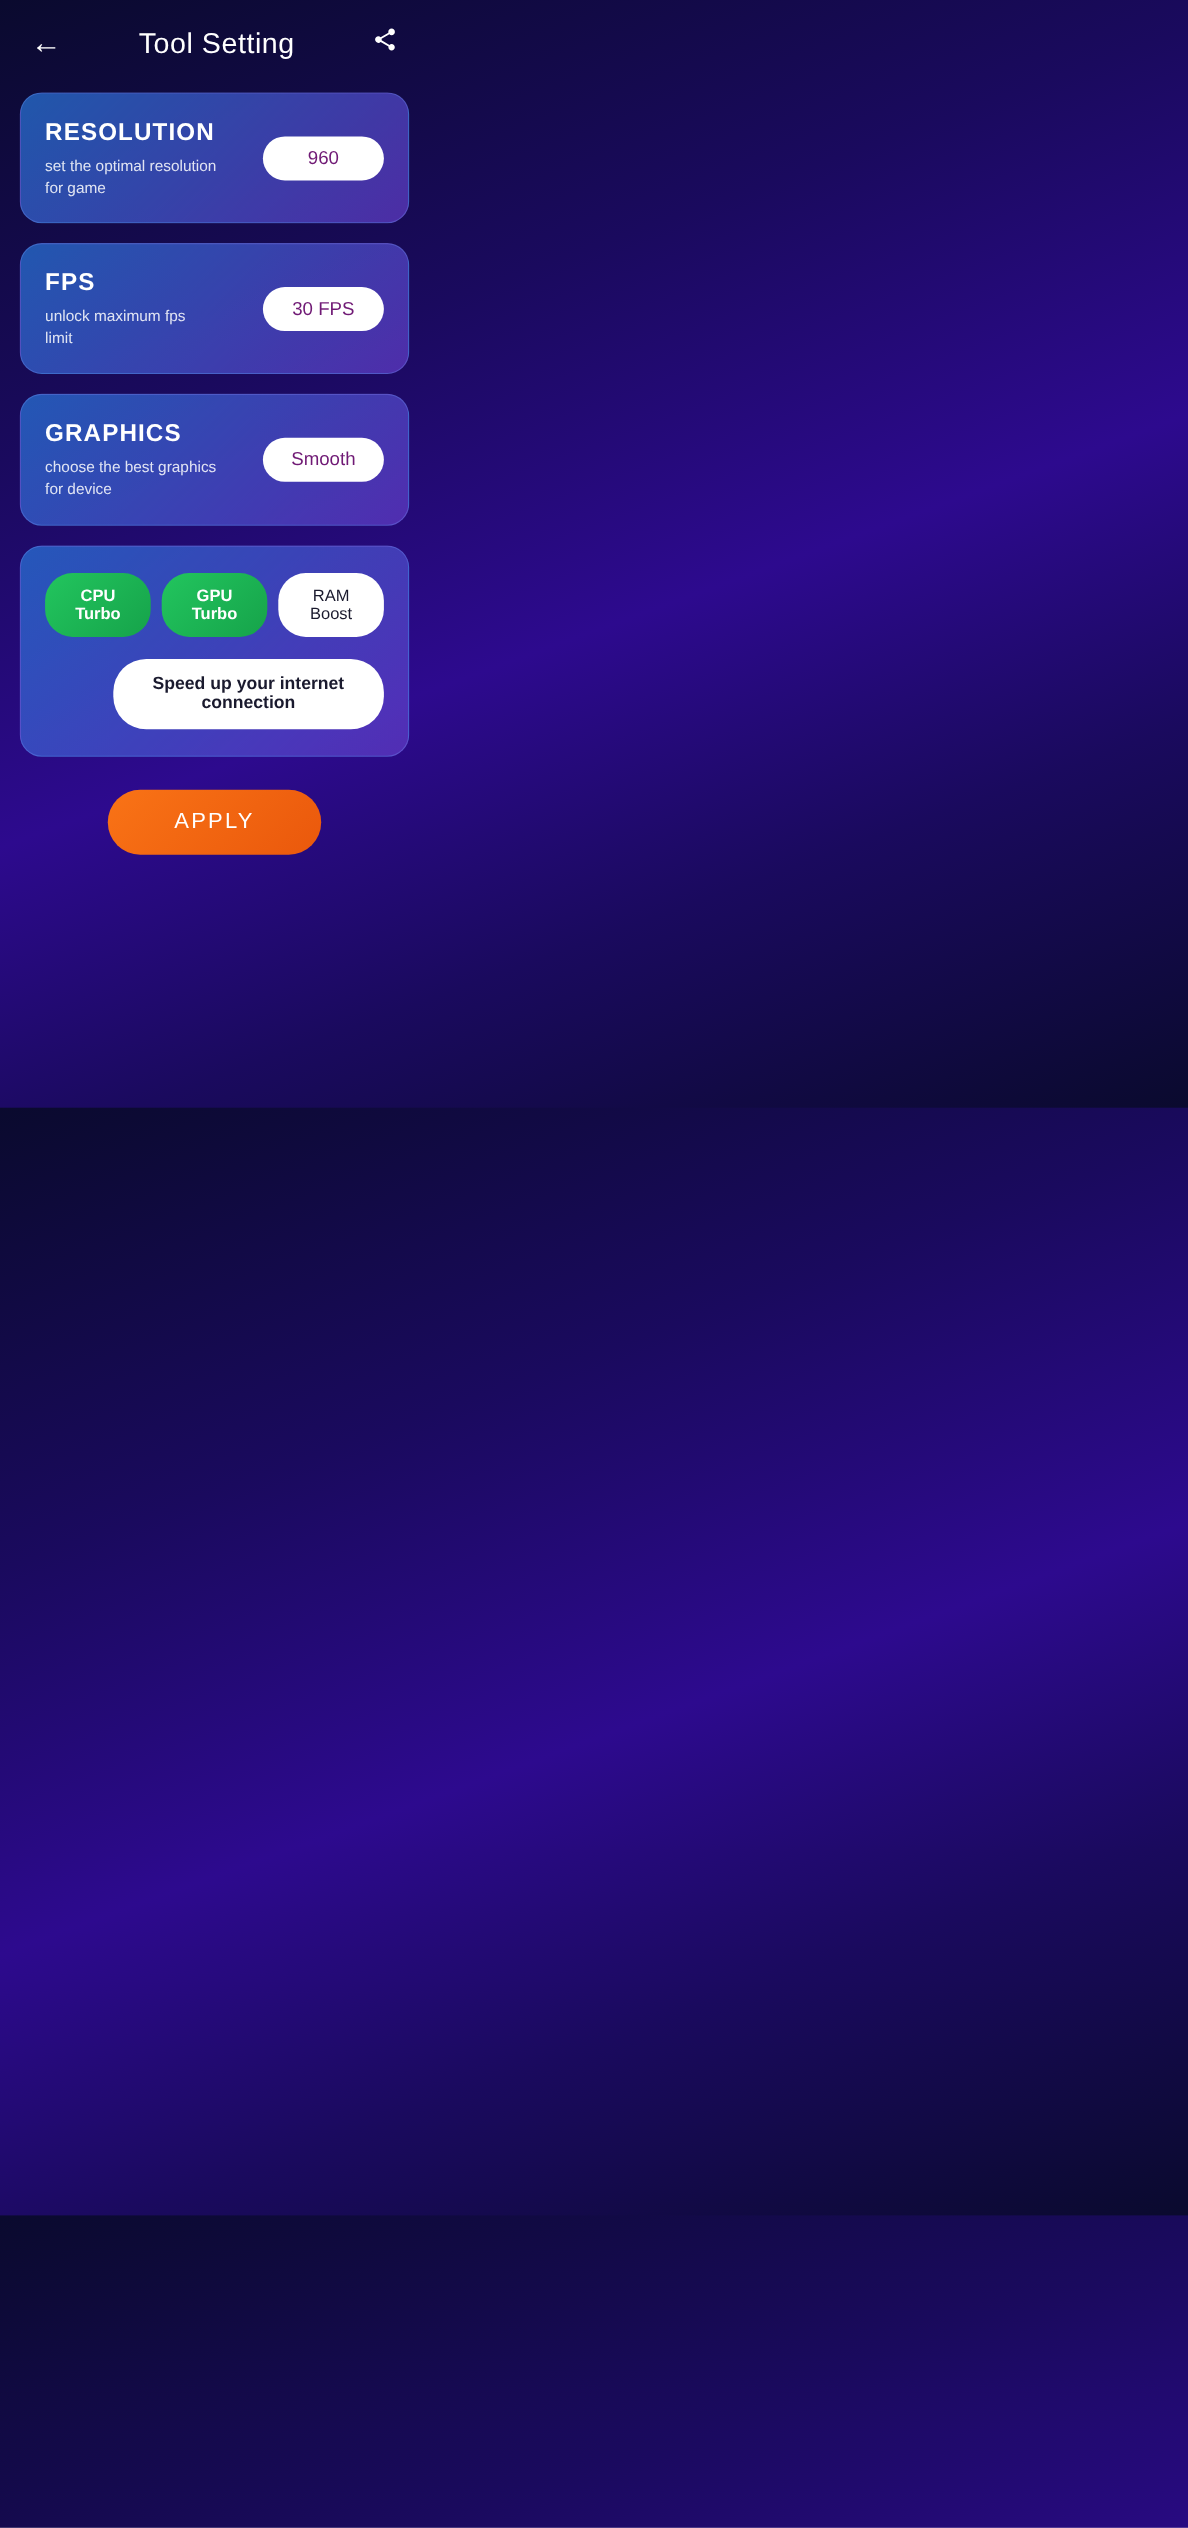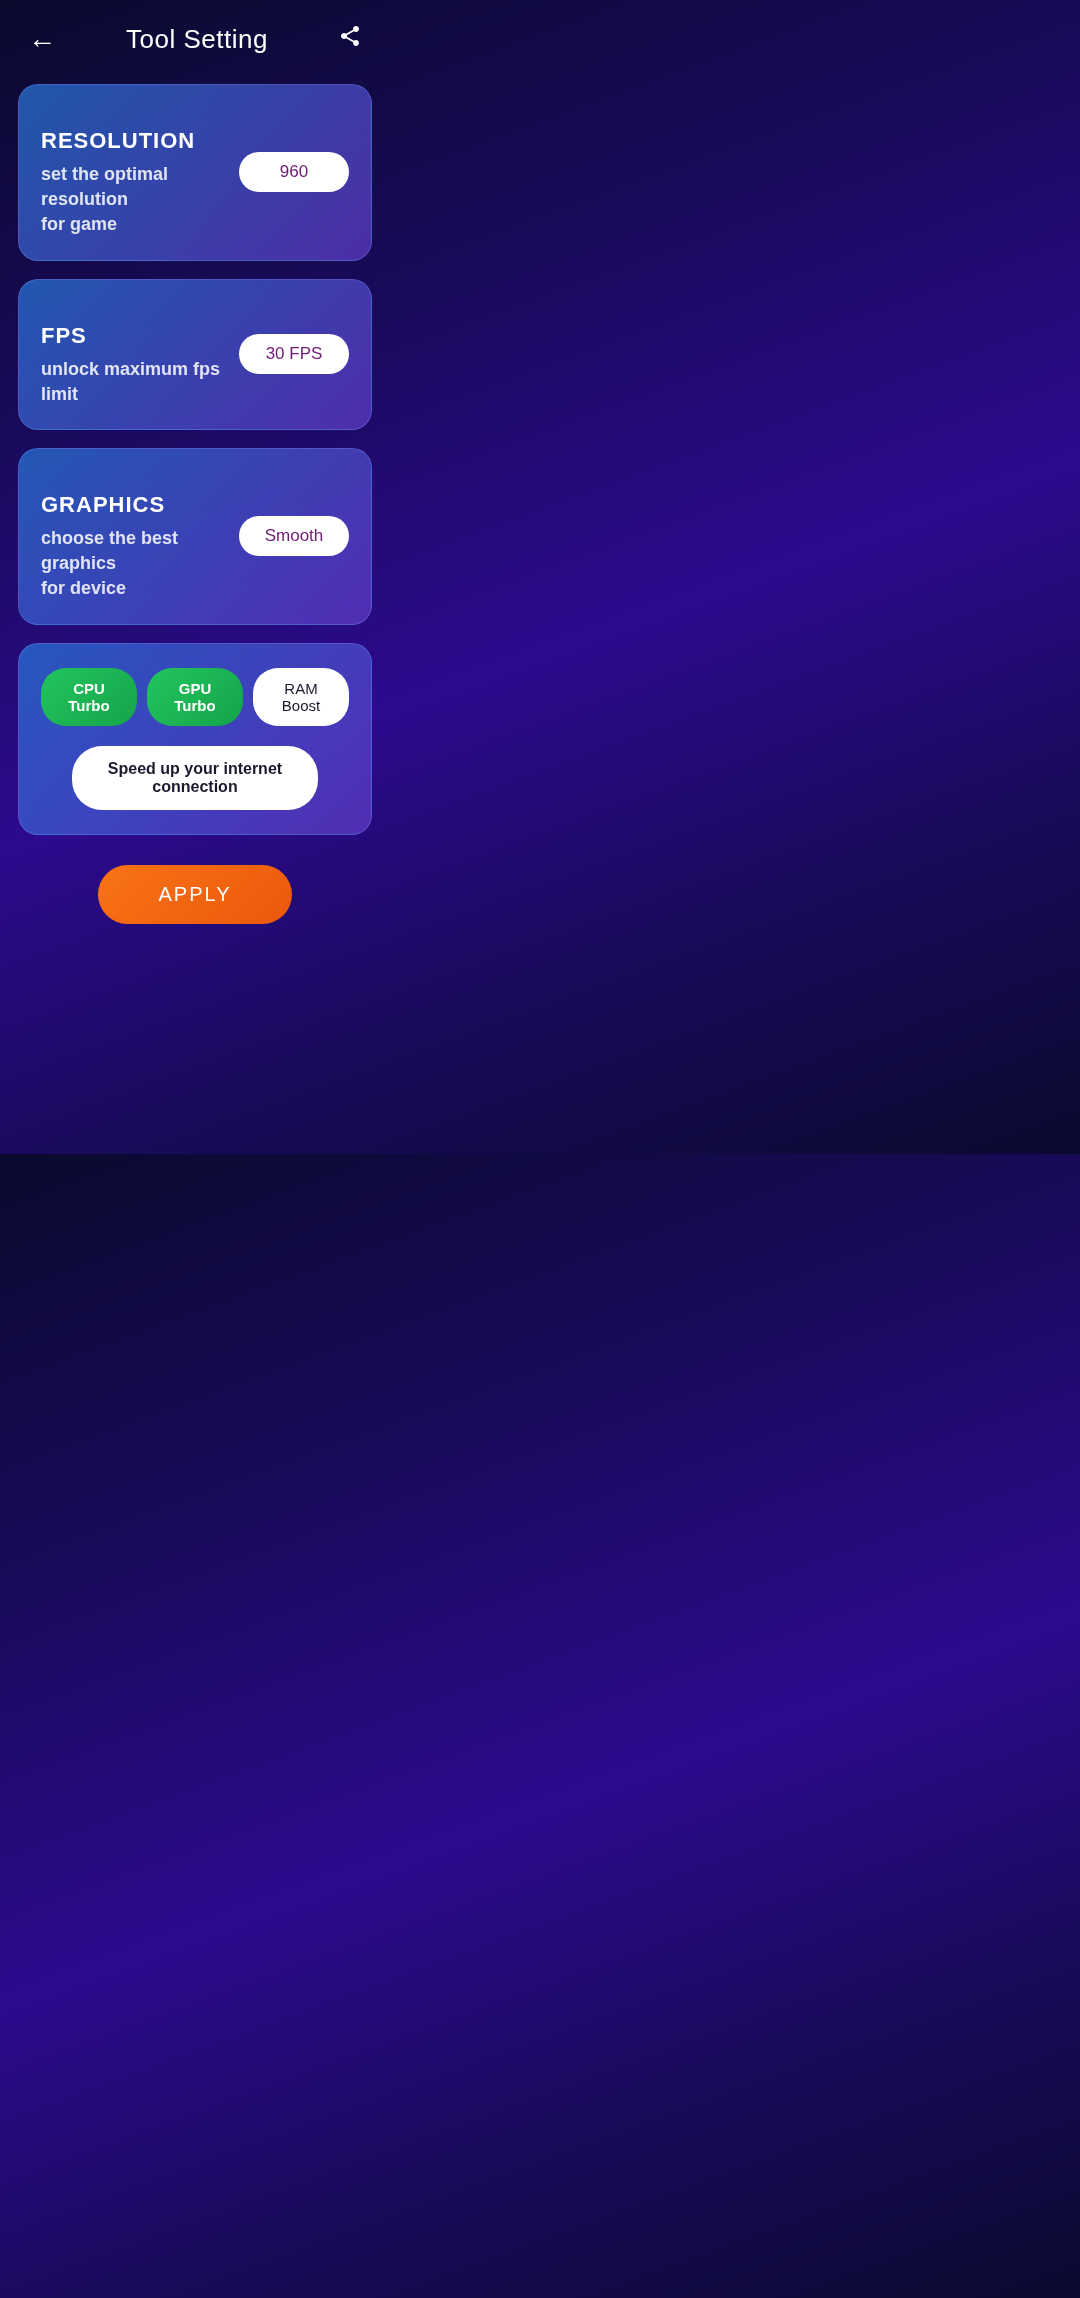--- a/index.html
+++ b/index.html
@@ -64,37 +64,35 @@
       border-radius: 20px;
       padding: 22px 22px;
       display: flex;
       align-items: center;
       justify-content: space-between;
       border: 1px solid rgba(120, 160, 255, 0.3);
     }
 
     .card-left {
       flex: 1;
-      margin-top: 21px;
     }
 
     .card-title {
       font-size: 22px;
       font-weight: bold;
       text-transform: uppercase;
       letter-spacing: 1px;
       margin-bottom: 8px;
       color: white;
     }
 
     .card-desc {
-      font-size: 18px;
+      font-size: 14px;
       color: rgba(255, 255, 255, 0.85);
       line-height: 1.4;
-      font-weight: bold;
     }
 
     .card-value {
       background: white;
       color: #701a75;
       border-radius: 25px;
       padding: 10px 22px;
       font-size: 17px;
       font-weight: 400;
       min-width: 110px;
@@ -154,21 +152,21 @@
       font-size: 16px;
       font-weight: 600;
       cursor: pointer;
       width: 80%;
       align-self: center;
       text-align: center;
     }
 
     .internet-btn-container {
       display: flex;
-      justify-content: center;
+      justify-content: flex-end;
     }
 
     .apply-section {
       display: flex;
       justify-content: center;
       padding: 20px 18px 30px;
     }
 
     .apply-btn {
       background: linear-gradient(135deg, #f97316, #ea580c);

